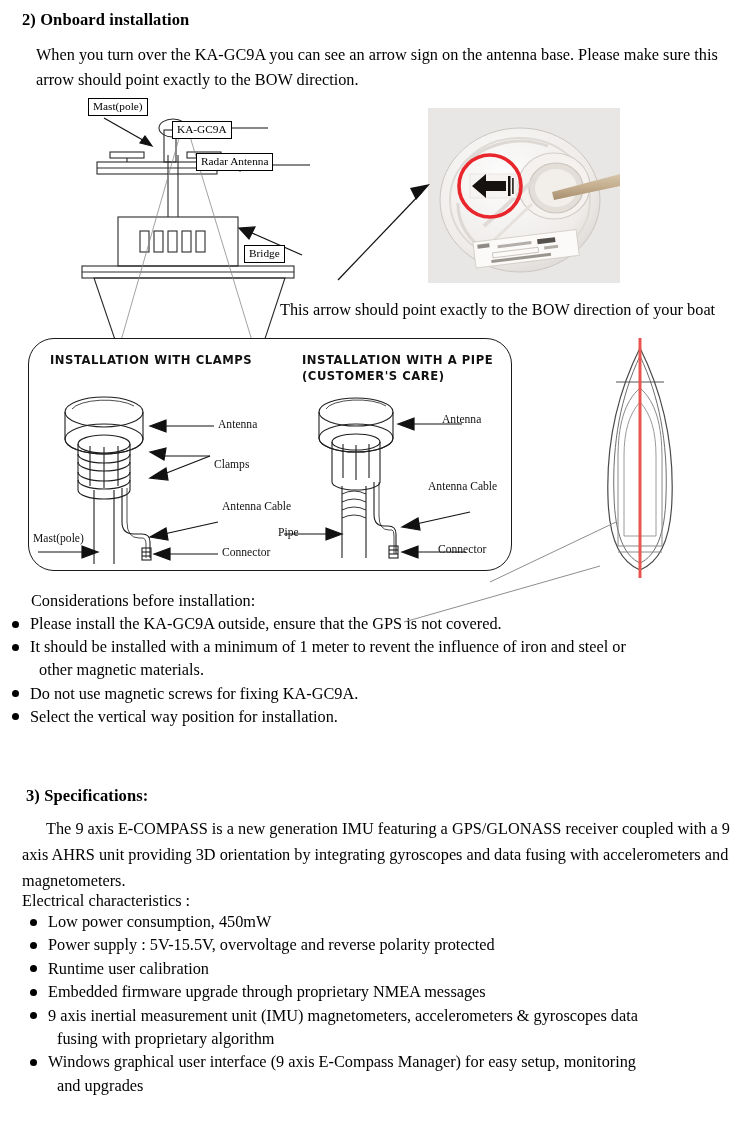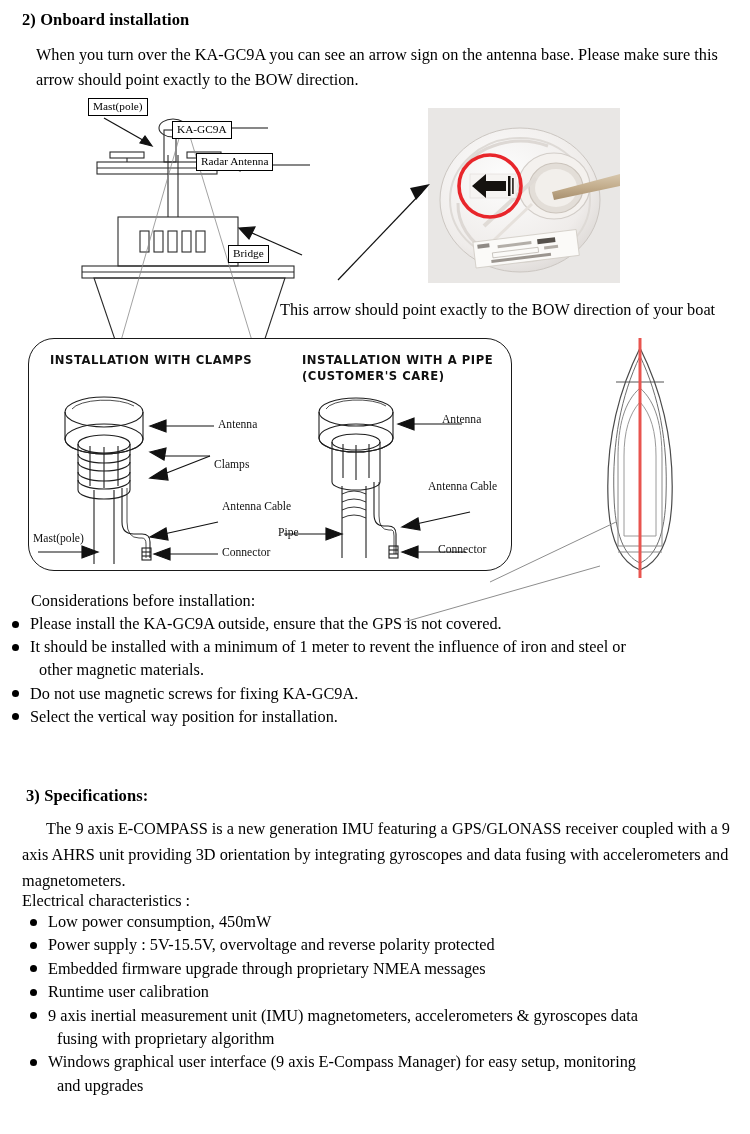--- a/index.html
+++ b/index.html
@@ -160,21 +160,21 @@
     <polygon points="199,128 215,127 209,139"></polygon>
   </g>
 </svg>
 
 <div class="lbl" style="left:88px; top:98px;">Mast(pole)</div>
 
 <div class="lbl" style="left:172px; top:121px;">KA-GC9A</div>
 
 <div class="lbl" style="left:196px; top:153px;">Radar Antenna</div>
 
-<div class="lbl" style="left:228px; top:245px;">Bridge</div>
+<div class="lbl" style="left:244px; top:245px;">Bridge</div>
 
 <div id="photo">
   <svg width="192" height="175" viewBox="0 0 192 175">
     <defs>
       <radialGradient id="gplastic" cx="40%" cy="35%" r="75%">
         <stop offset="0%" stop-color="#fdfdfd"></stop>
         <stop offset="70%" stop-color="#efecea"></stop>
         <stop offset="100%" stop-color="#d8d4d1"></stop>
       </radialGradient>
       <linearGradient id="gtube" x1="0" y1="0" x2="0" y2="1">
@@ -397,25 +397,25 @@
   <div class="bullet-row">
     <span class="dot"></span>
     <span class="btext">Low power consumption, 450mW</span>
   </div>
   <div class="bullet-row">
     <span class="dot"></span>
     <span class="btext">Power supply : 5V-15.5V, overvoltage and reverse polarity protected</span>
   </div>
   <div class="bullet-row">
     <span class="dot"></span>
+    <span class="btext">Runtime user calibration</span>
+  </div>
+  <div class="bullet-row">
+    <span class="dot"></span>
     <span class="btext">Embedded firmware upgrade through proprietary NMEA messages</span>
-  </div>
-  <div class="bullet-row">
-    <span class="dot"></span>
-    <span class="btext">Runtime user calibration</span>
   </div>
   <div class="bullet-row">
     <span class="dot"></span>
     <span class="btext">9 axis inertial measurement unit (IMU) magnetometers, accelerometers &amp; gyroscopes data</span>
     <span class="cont">fusing with proprietary algorithm</span>
   </div>
   <div class="bullet-row">
     <span class="dot"></span>
     <span class="btext">Windows graphical user interface (9 axis E-Compass Manager) for easy setup, monitoring</span>
     <span class="cont">and upgrades</span>

